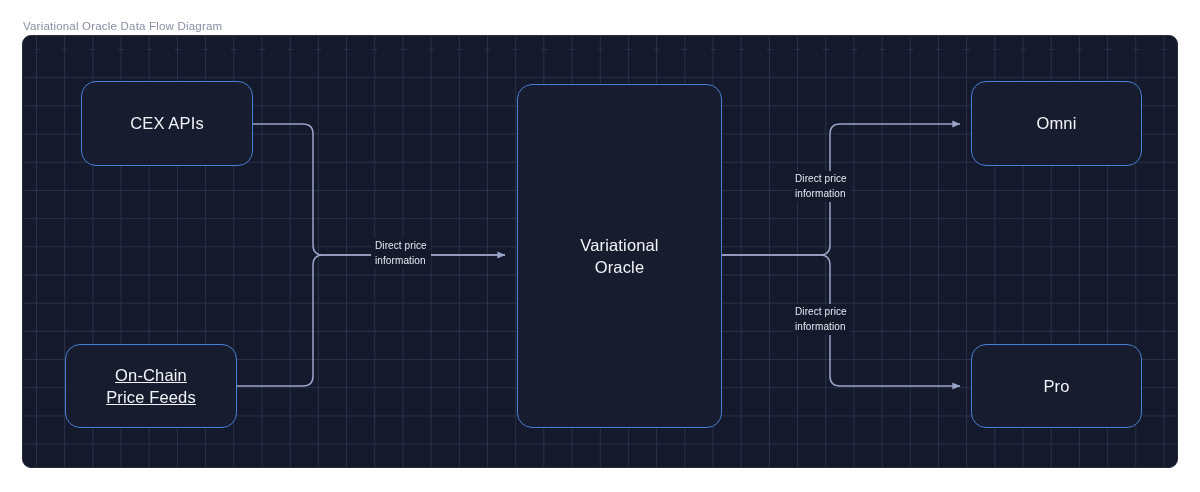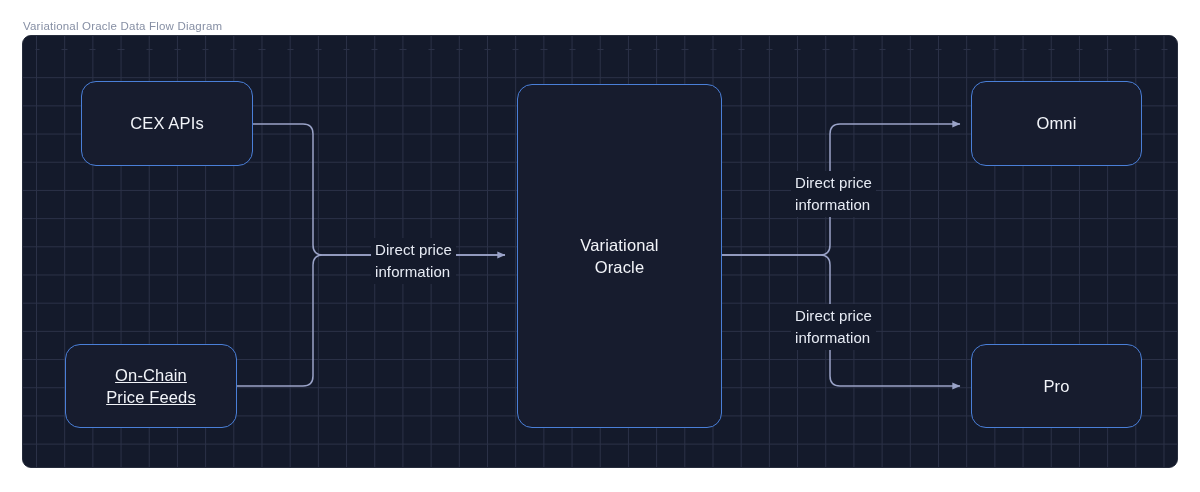--- a/index.html
+++ b/index.html
@@ -89,21 +89,21 @@
     font-size: 16.5px;
     line-height: 1.35;
     letter-spacing: 0.15px;
     white-space: pre-line;
   }
 
   
   .edge-label {
     position: absolute;
     color: #e7ebf4;
-    font-size: 15px;
+    font-size: 10px;
     line-height: 1.45;
     letter-spacing: 0.1px;
     white-space: pre-line;
     background: #141a2b;
     padding: 1px 4px;
   }
 </style>
 </head>
 <body>
 

